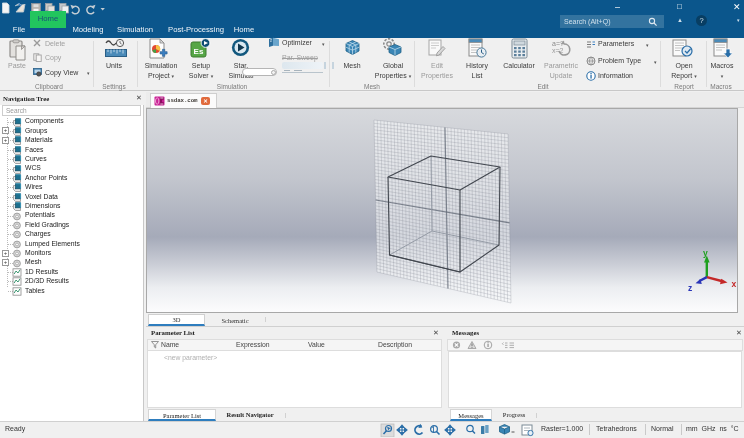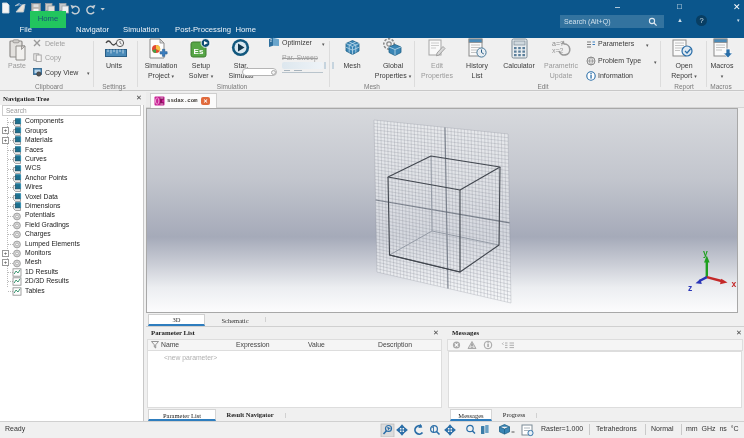--- a/index.html
+++ b/index.html
@@ -1,20 +1,20 @@
 <!DOCTYPE html>
 <html><head><meta charset="utf-8"><style>
 *{margin:0;padding:0;box-sizing:border-box;}
 html,body{width:744px;height:438px;overflow:hidden;font-family:"Liberation Sans",sans-serif;}
 .abs{position:absolute;}
 #win{position:relative;width:744px;height:438px;background:#f0f0f0;}
 
 #titlebar{left:0;top:0;width:744px;height:38px;background:#0b568c;}
 .wbtn{position:absolute;color:#fff;font-size:9px;}
-.mtab{position:absolute;top:22px;height:16px;color:#eef3f8;font-size:7.7px;line-height:15px;text-align:right;}
+.mtab{position:absolute;top:22px;height:16px;color:#eef3f8;font-size:7.7px;line-height:15px;text-align:center;}
 #hometab{position:absolute;top:11px;height:17px;background:#22c55e;color:#1c4f7a;font-size:7.7px;line-height:16px;text-align:center;}
 
 #search{position:absolute;left:560px;top:15px;width:104px;height:13px;background:#33739f;color:#cfe0ec;font-size:7px;line-height:13px;padding-left:4px;}
 
 #ribbon{left:0;top:38px;width:744px;height:53px;background:#f0f0f0;border-bottom:1px solid #c8c8c8;}
 .gsep{position:absolute;top:41px;width:1px;height:46px;background:#dcdcdc;}
 .glabel{position:absolute;top:83px;font-size:6.5px;color:#7a7a7a;text-align:center;}
 .rlbl{position:absolute;font-size:7px;line-height:9.5px;color:#3a3a3a;text-align:center;white-space:nowrap;}
 .rlbl.dis{color:#9a9a9a;}
 .srow{position:absolute;font-size:7px;color:#3a3a3a;white-space:nowrap;}
@@ -73,21 +73,21 @@
 <svg class="abs" style="left:648px;top:17px;" width="10" height="10" viewBox="0 0 10 10">
       <circle cx="4" cy="4" r="2.6" fill="none" stroke="#dfe9f2" stroke-width="1.1"></circle>
       <line x1="6" y1="6" x2="8.6" y2="8.6" stroke="#dfe9f2" stroke-width="1.2"></line>
     </svg>
 <div class="abs" style="left:677px;top:17px;color:#cfe0ec;font-size:6px;">▲</div>
 <div class="abs" style="left:696px;top:15px;width:11px;height:11px;border-radius:6px;background:#083e63;color:#cfe0ec;font-size:7.5px;text-align:center;line-height:11px;">?</div>
     <div class="abs" style="left:737px;top:17px;color:#cfe0ec;font-size:5px;">▾</div>
 
 <div class="mtab" style="left:6px;width:26px;">File</div>
 <div id="hometab" style="left:30px;width:36px;">Home</div>
-<div class="mtab" style="left:67px;width:42px;">Navigator</div>
+<div class="mtab" style="left:67px;width:42px;">Modeling</div>
 <div class="mtab" style="left:111px;width:48px;">Simulation</div>
 <div class="mtab" style="left:161px;width:70px;">Post-Processing</div>
 <div class="mtab" style="left:232px;width:24px;">Home</div>
 
 <div class="abs" id="ribbon"></div>
 <div class="abs" id="ribicons" style="left:0;top:0;">
       <div class="gsep" style="left:93px;"></div>
       <div class="gsep" style="left:137px;"></div>
       <div class="gsep" style="left:329px;"></div>
       <div class="gsep" style="left:414px;"></div>

